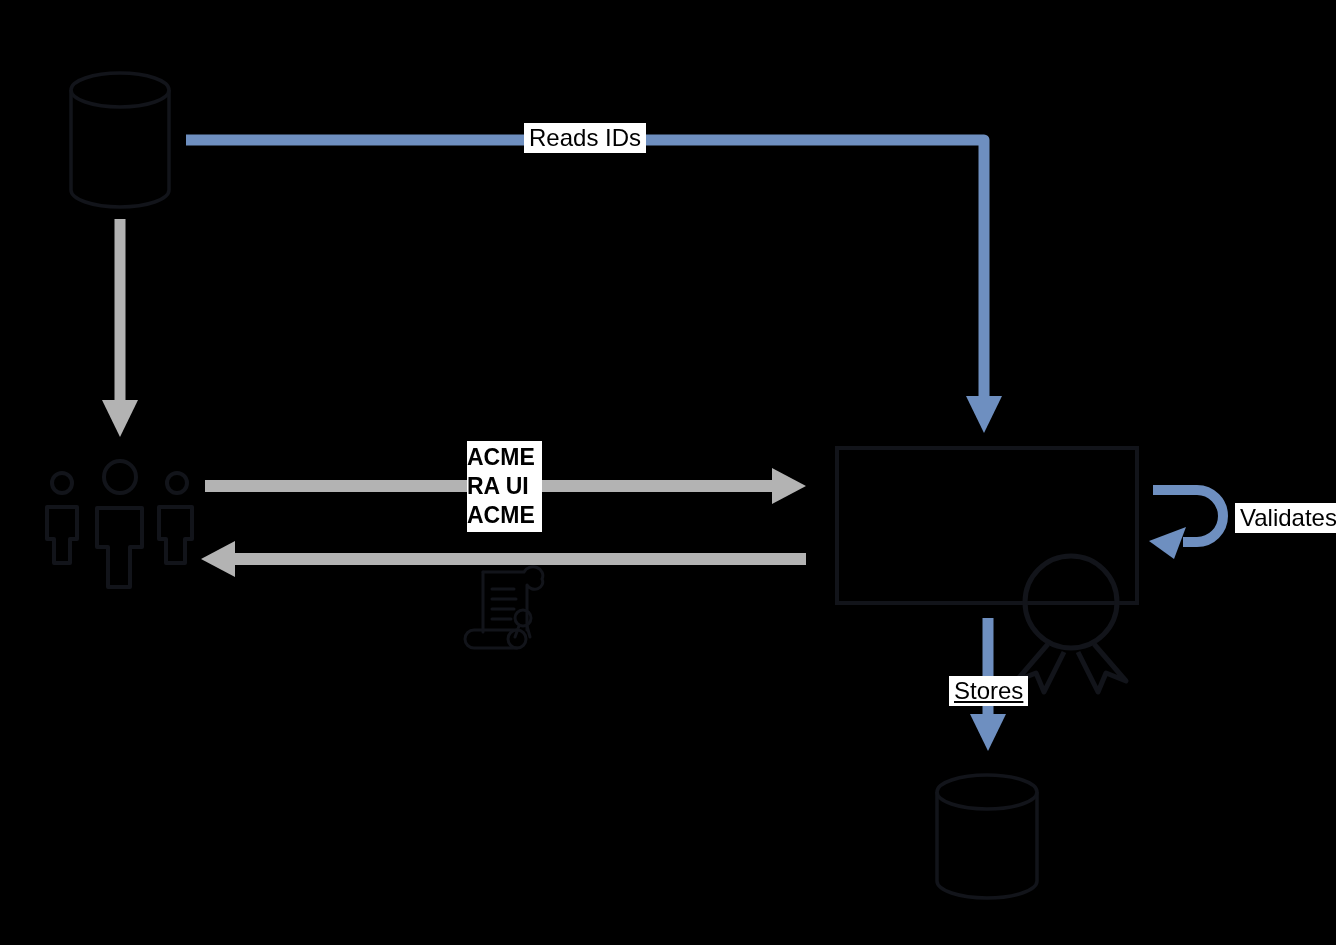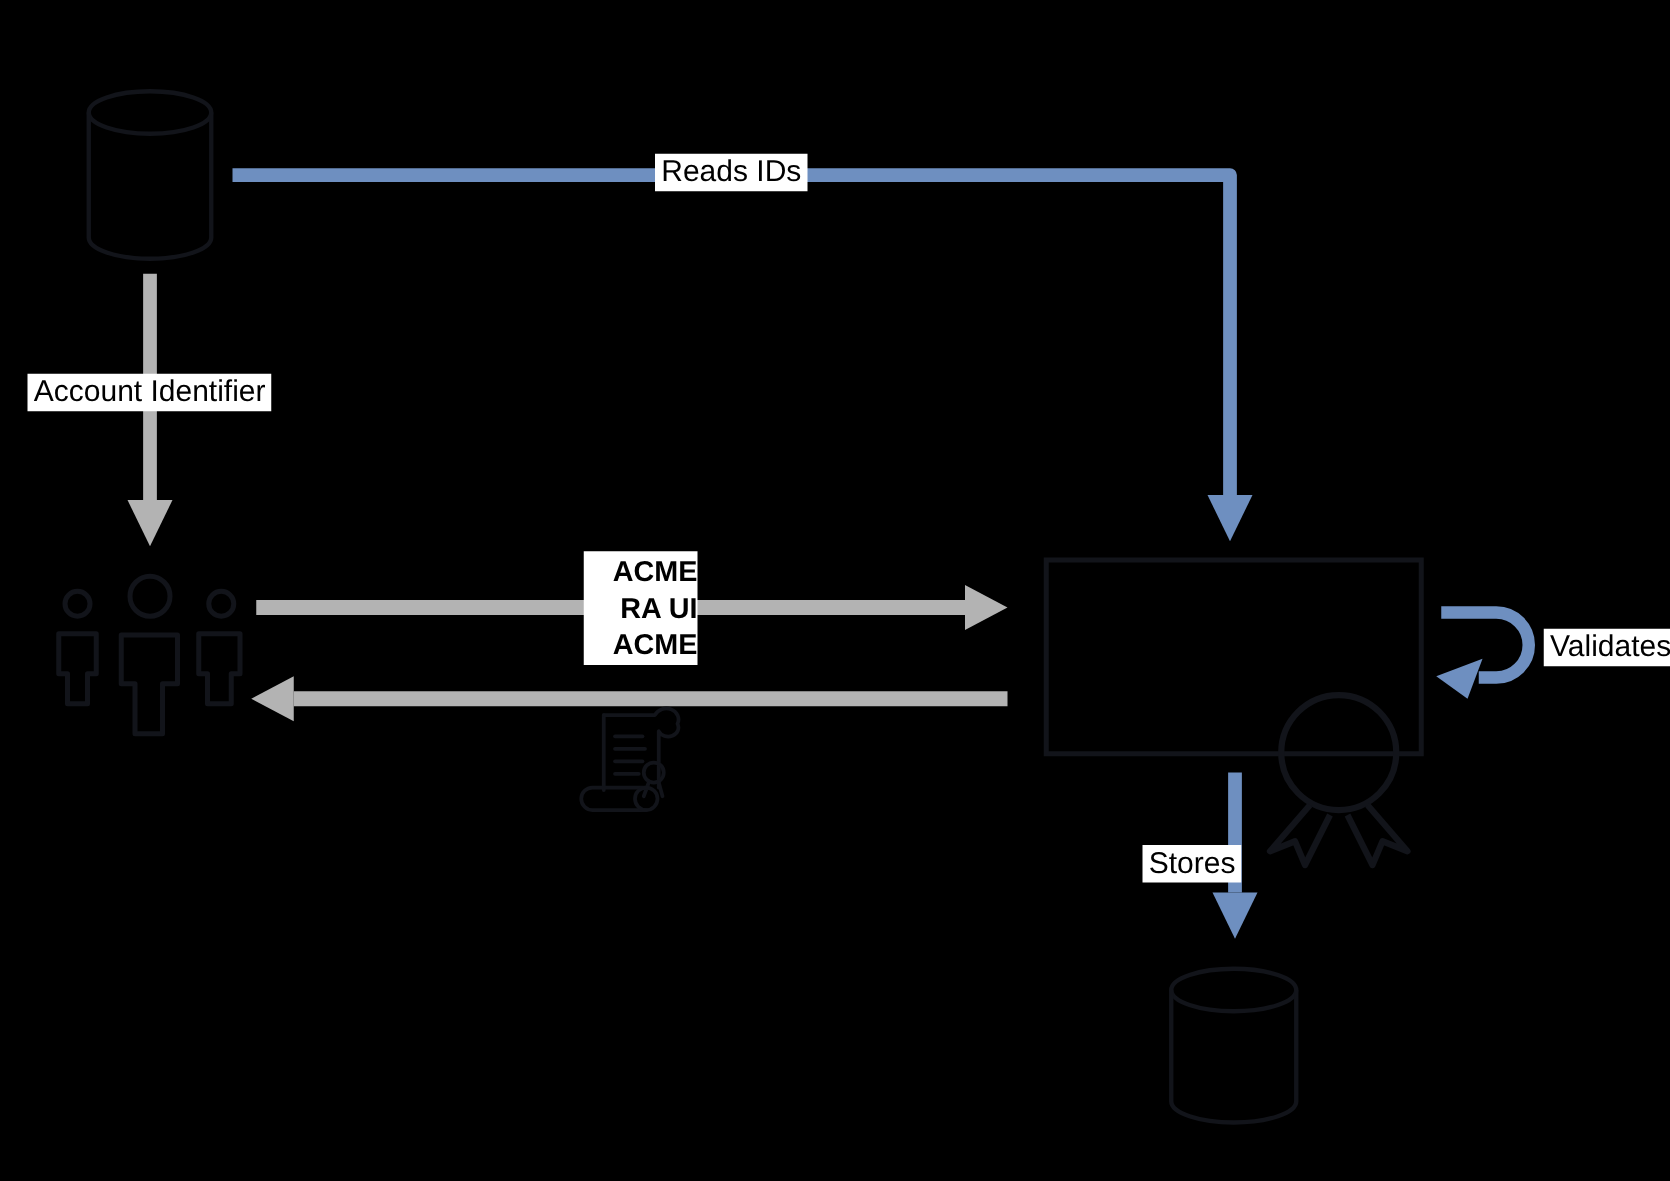--- a/index.html
+++ b/index.html
@@ -31,22 +31,22 @@
     font-size:24px;
     line-height:28px;
     padding:1px 5px;
     white-space:nowrap;
     z-index:2;
   }
   .chip.multiline{
     font-weight:bold;
     font-size:23px;
     line-height:29px;
-    width:91px;
-    text-align:right;
+    width:75px;
+    text-align:left;
     white-space:normal;
     padding:2px 0;
   }
 </style>
 </head>
 <body>
 
 <div class="canvas">
 
   <svg width="1336" height="945" viewBox="0 0 1336 945">
@@ -120,25 +120,24 @@
 
     <g>
       <ellipse class="shape" cx="987" cy="792" rx="50" ry="17" stroke-width="3.5"></ellipse>
       <path class="shape" d="M937,792 V881 A50,17 0 0 0 1037,881 V792" stroke-width="3.5"></path>
     </g>
 
   </svg>
 
   <div class="chip" style="left:524px;top:123px;">Reads IDs</div>
 
-  <div class="chip" style="left:22px;top:299px;">Account Identifier</div>
 
   <div class="chip multiline" style="left:467px;top:441px;">
     <div>ACME</div>
     <div>RA UI</div>
     <div>ACME</div>
   </div>
 
   <div class="chip" style="left:1235px;top:503px;">Validates</div>
 
-  <div class="chip" style="left:914px;top:676px;">Stores</div>
+  <div class="chip" style="left:949px;top:676px;text-decoration:underline;">Stores</div>
 
 </div>
 
 </body></html>

